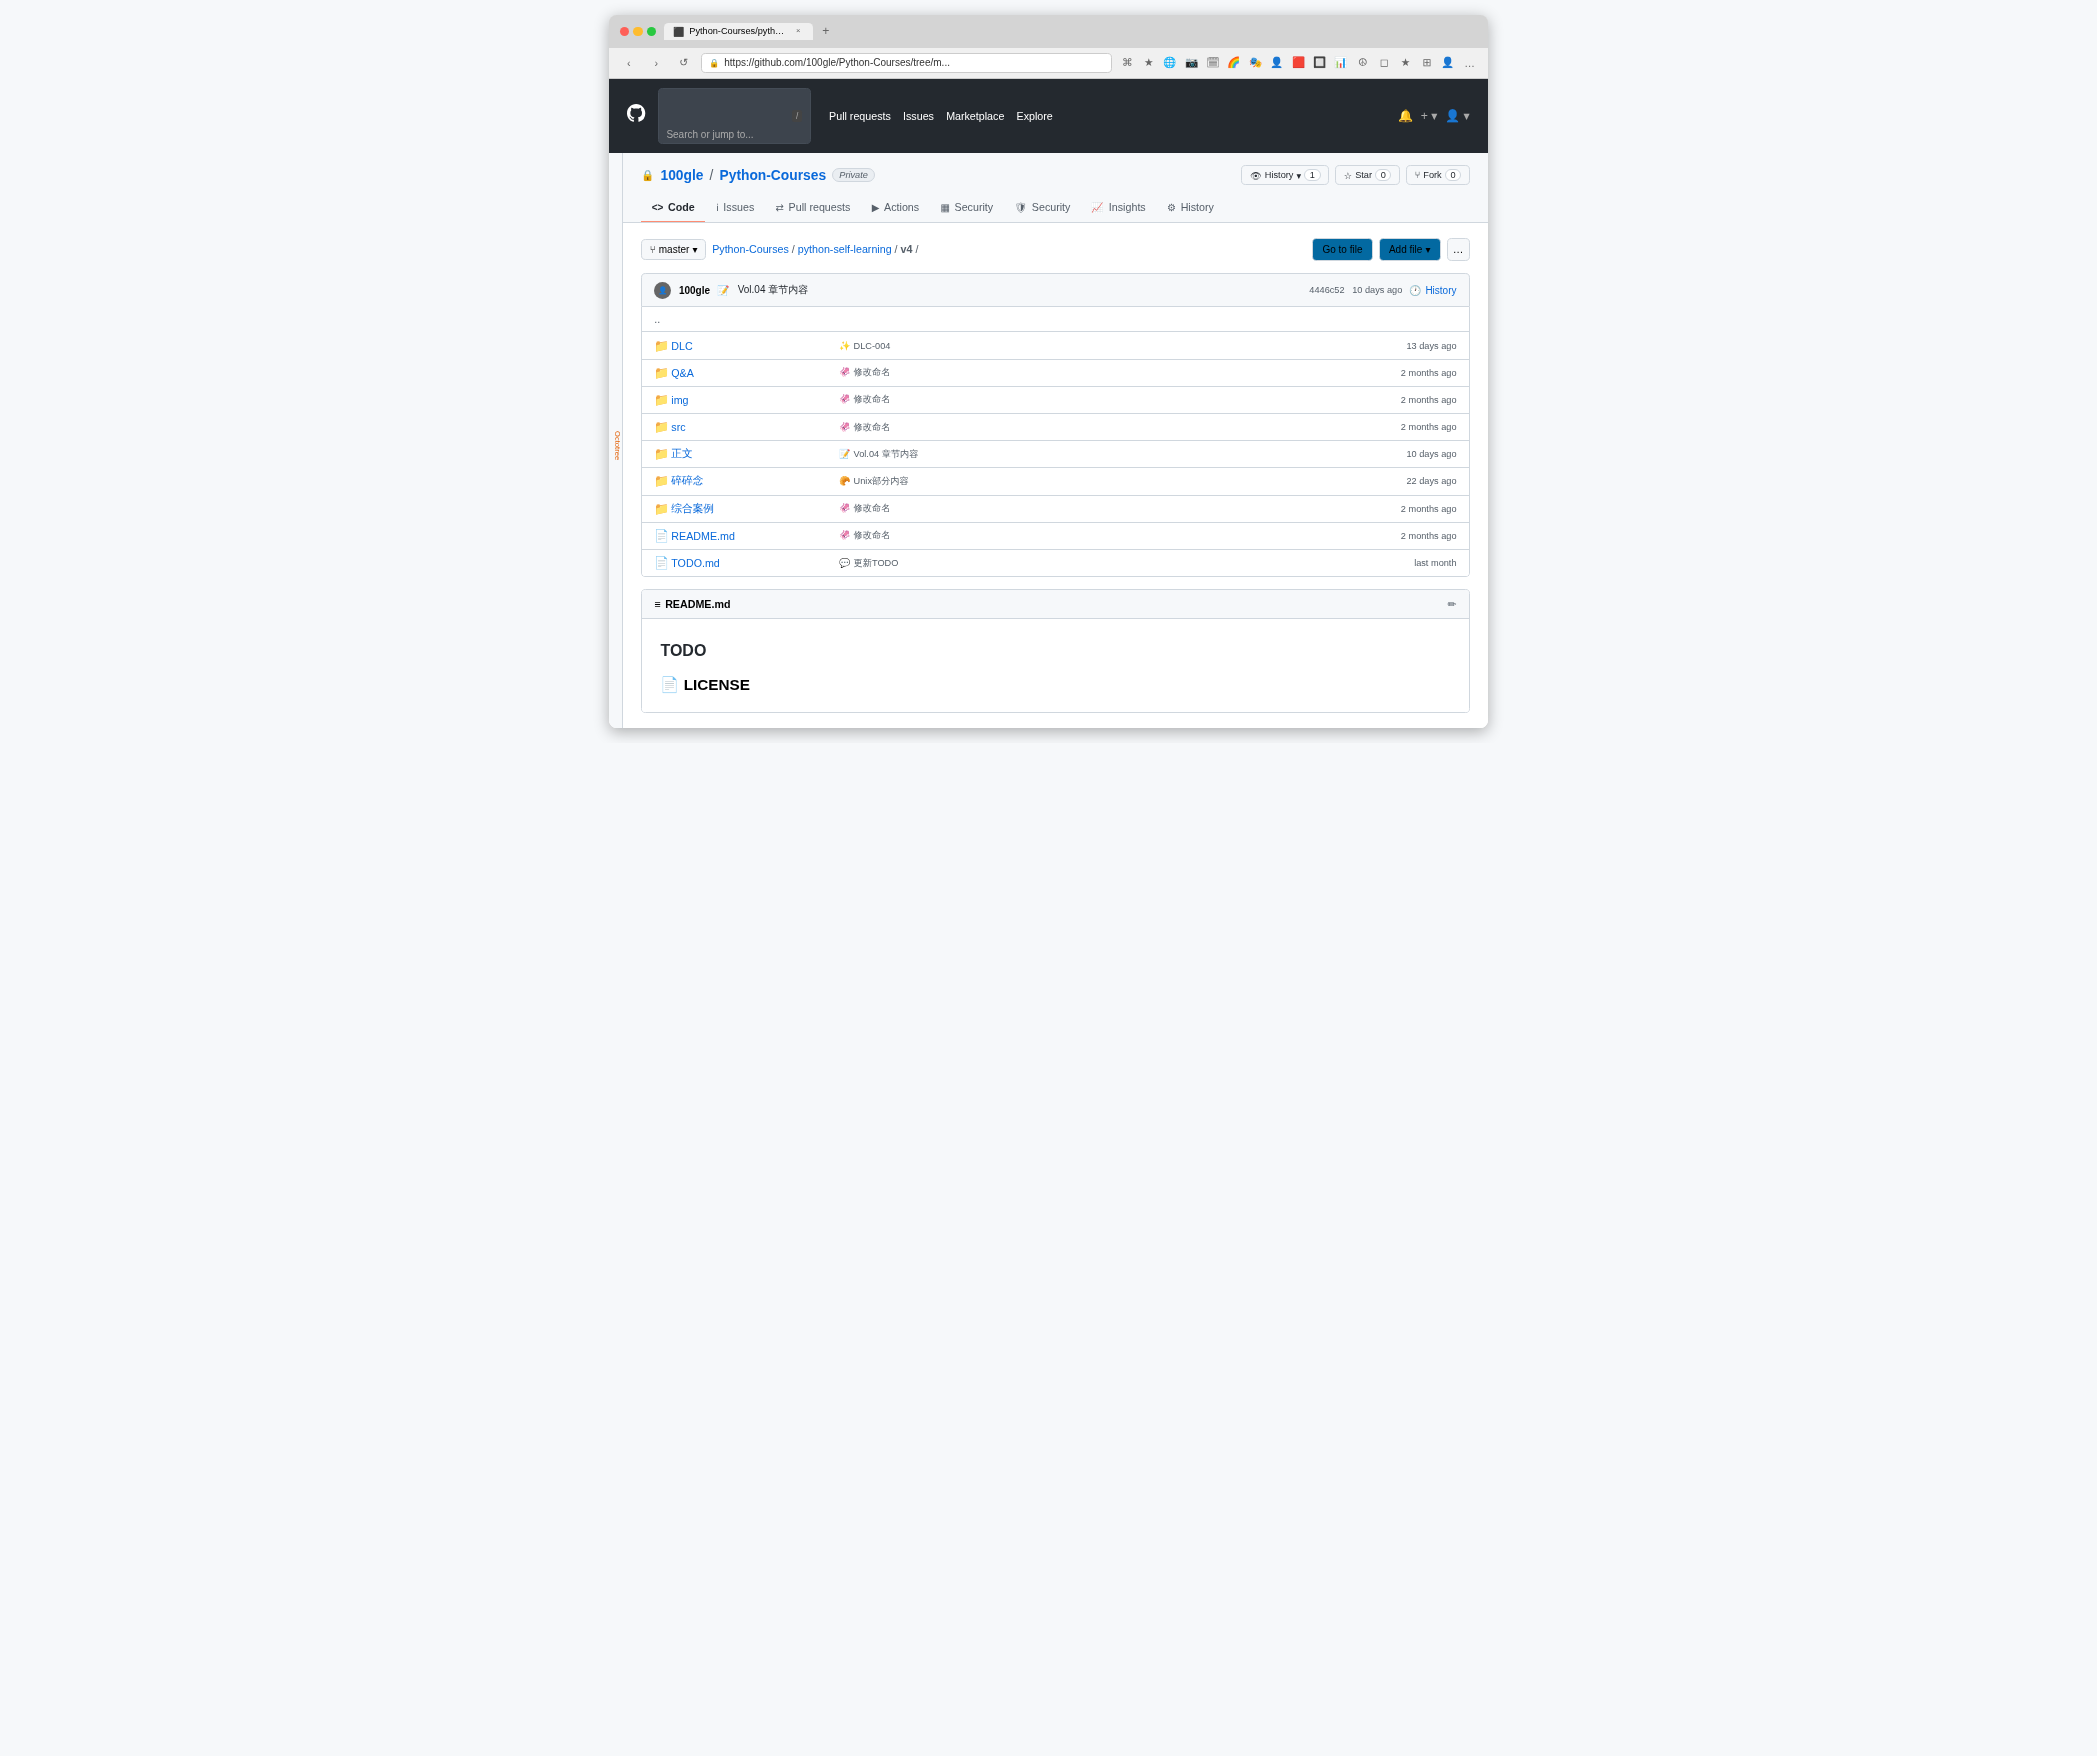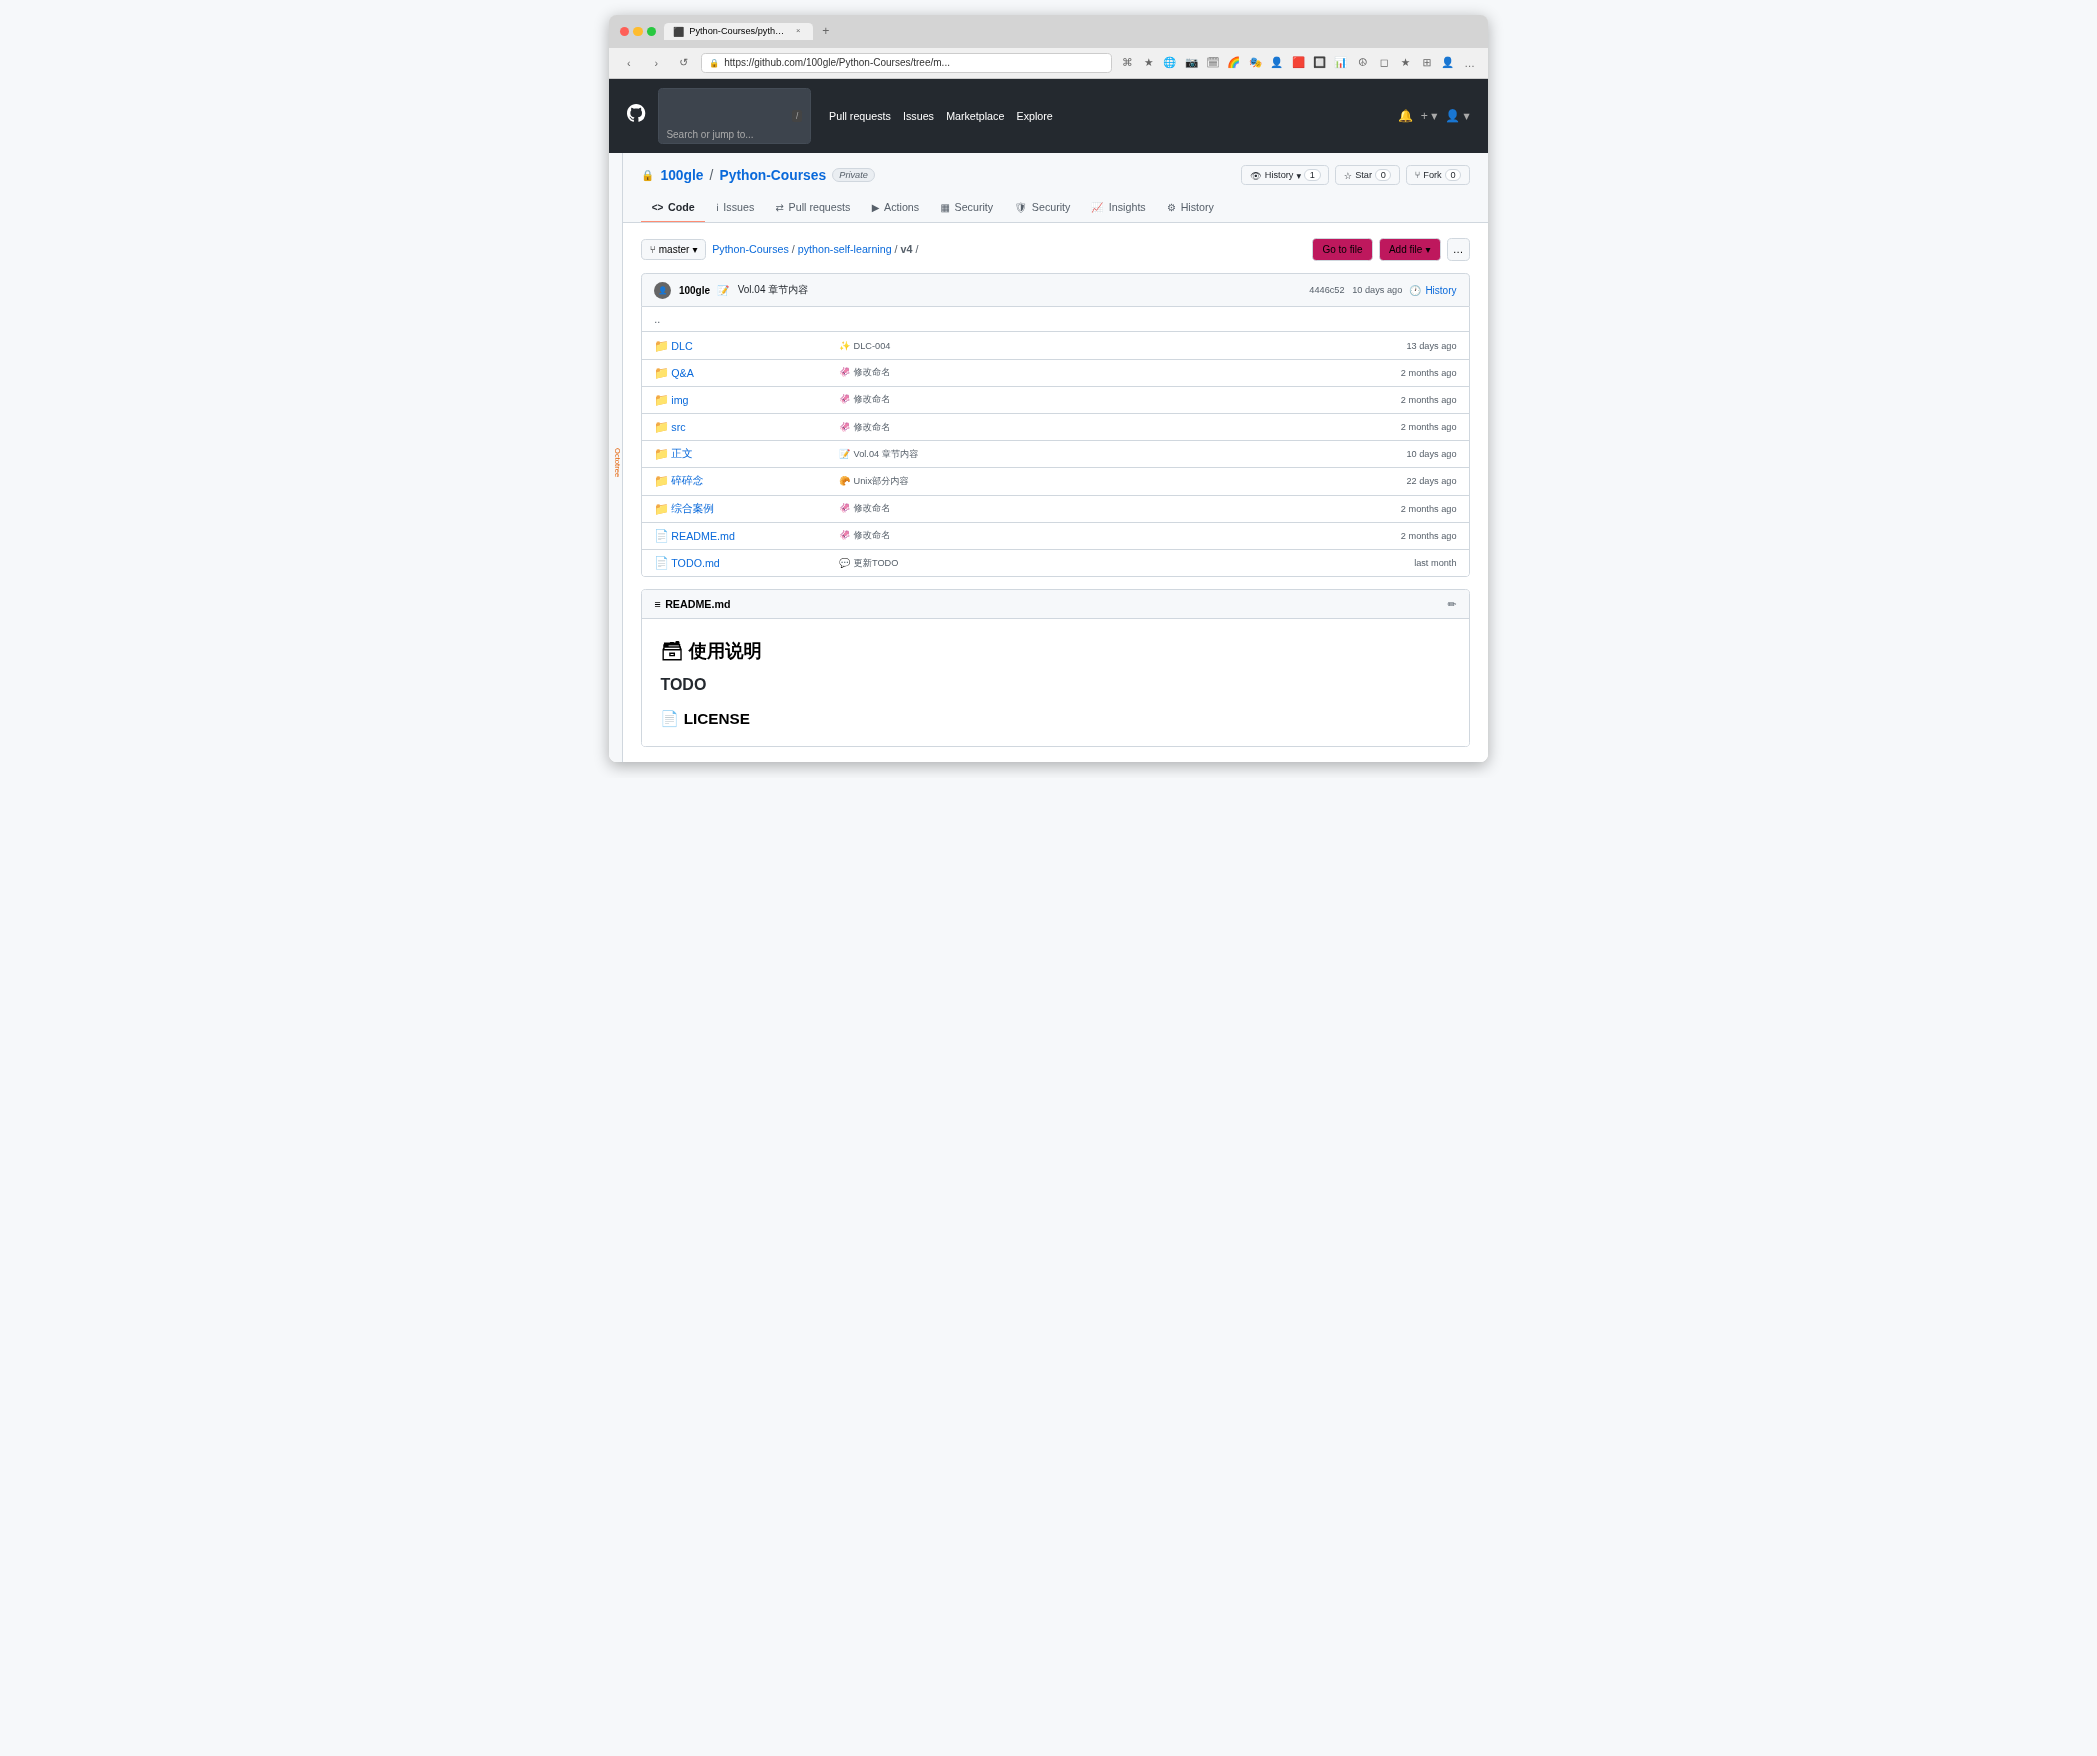--- a/index.html
+++ b/index.html
@@ -59,21 +59,21 @@
     .repo-tab.active { color: #24292f; border-bottom: 1.5px solid #fd8c73; font-weight: 600; }
     .tab-icon { font-size: 10px; }
 
     
     .file-browser { padding: 15.3px 18.3px; }
     .breadcrumb-bar { display: flex; align-items: center; gap: 6.1px; margin-bottom: 12.2px; }
     .branch-selector { background: #f6f8fa; border: 0.8px solid #d0d7de; border-radius: 4.6px; padding: 3.8px 7.6px; font-size: 10px; display: flex; align-items: center; gap: 3.1px; cursor: pointer; }
     .breadcrumb { font-size: 10.7px; color: #57606a; }
     .breadcrumb a { color: #0969da; cursor: pointer; }
     .breadcrumb-actions { margin-left: auto; display: flex; gap: 6.1px; }
-    .breadcrumb-btn { background: #be185d; border: 0.8px solid #d0d7de; border-radius: 4.6px; padding: 3.8px 9.2px; font-size: 10px; cursor: pointer; display: flex; align-items: center; gap: 3.1px; }
+    .breadcrumb-btn { background: #0369a1; border: 0.8px solid #d0d7de; border-radius: 4.6px; padding: 3.8px 9.2px; font-size: 10px; cursor: pointer; display: flex; align-items: center; gap: 3.1px; }
     .breadcrumb-more { background: #f6f8fa; border: 0.8px solid #d0d7de; border-radius: 4.6px; width: 23px; height: 23px; display: flex; align-items: center; justify-content: center; cursor: pointer; }
 
     
     .commit-bar { background: #f6f8fa; border: 0.8px solid #d0d7de; border-radius: 4.6px 4.6px 0 0; padding: 7.6px 12.2px; display: flex; align-items: center; gap: 7.6px; }
     .commit-avatar { width: 17px; height: 17px; border-radius: 50%; background: #666; display: flex; align-items: center; justify-content: center; color: white; font-size: 7.6px; }
     .commit-author { font-weight: 600; font-size: 10px; }
     .commit-message { font-size: 10px; color: #24292f; }
     .commit-emoji { font-size: 10px; }
     .commit-hash { color: #57606a; font-size: 9.2px; margin-left: auto; }
     .commit-time { color: #57606a; font-size: 9.2px; }
@@ -399,21 +399,20 @@
 
           <div class="readme-section">
             <div class="readme-header">
               <div class="readme-title">
                 <span>≡</span>
                 <span>README.md</span>
               </div>
               <span class="readme-edit">✏</span>
             </div>
             <div class="readme-content">
-              <h1 class="readme-h1">🗃 使用说明</h1>
               <div class="readme-body">
                 <p>TODO</p>
               </div>
               <h2 class="readme-h2">📄 LICENSE</h2>
             </div>
           </div>
 
         </div>
       </div>
     </div>

